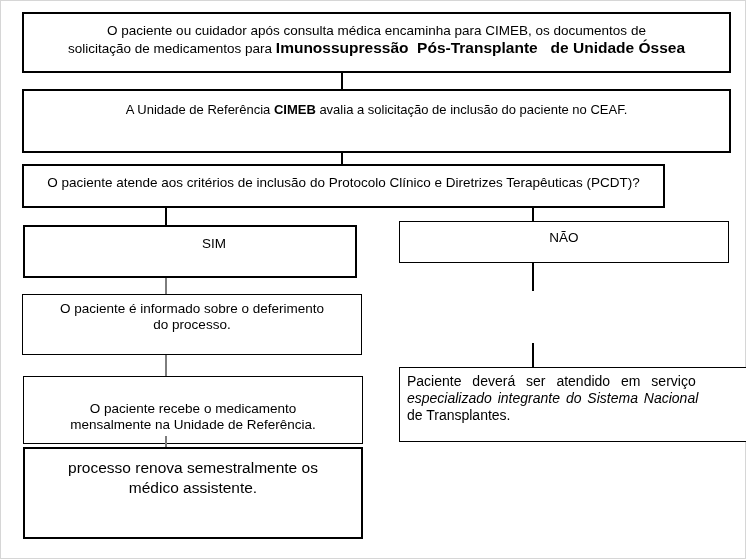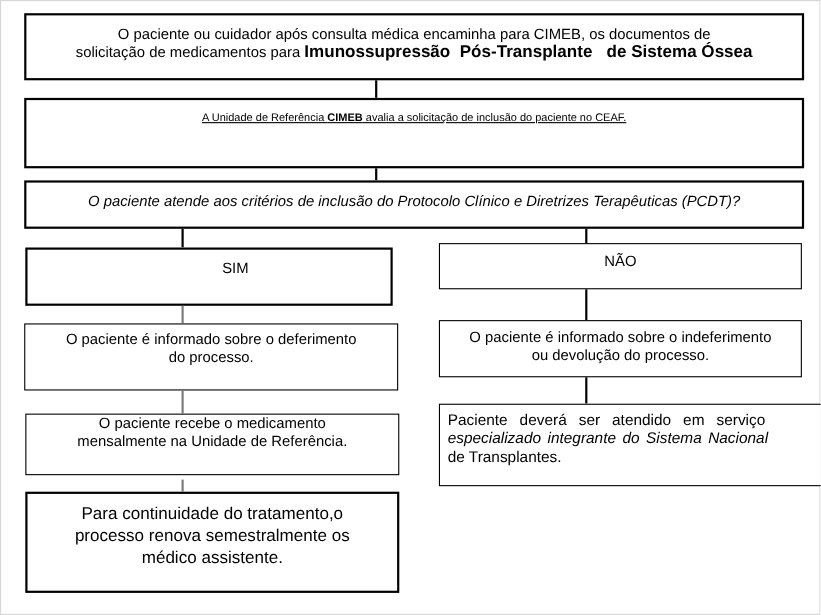--- a/index.html
+++ b/index.html
@@ -14,30 +14,30 @@
   }
   .bw2 { border-width:2px; }
   .line { white-space:nowrap; }
   .conn { position:absolute; width:2px; background:#000; }
   .conn.gray { background:#7d7d7d; width:1.5px; }
 
   
   .b-intake     { left:21px;  top:11px;  width:709px; height:61px; padding-top:8px;  font-size:13.5px; line-height:17px; }
   .b-intake .bold-title { font-weight:bold; font-size:15.5px; white-space:pre; }
   .b-intake .pre { white-space:pre; }
-  .b-evaluation { left:21px;  top:88px;  width:709px; height:64px; padding-top:11px; font-size:10px;text-decoration:underline; }
-  .b-question   { left:21px;  top:163px; width:709px; height:44px; padding-top:9px;  font-size:13.5px;font-style:italic; }
+  .b-evaluation { left:21px;  top:88px;  width:709px; height:64px; padding-top:11px; font-size:13px; }
+  .b-question   { left:21px;  top:163px; width:643px; height:44px; padding-top:9px;  font-size:13.5px; }
 
   
   .b-yes { left:22px;  top:224px; width:334px; height:53px; padding-top:9px; font-size:13.5px;padding-left:48px; }
   .b-no  { left:398px; top:220px; width:330px; height:42px; padding-top:8px; font-size:13.5px; }
 
   
   .b-deferment { left:21px; top:293px; width:340px; height:61px; padding-top:6px; font-size:13.5px; line-height:16px; }
-  .b-dispense  { left:22px; top:375px; width:340px; height:56px; padding-top:0; font-size:13.5px; line-height:16px; }
+  .b-dispense  { left:22px; top:375px; width:340px; height:68px; padding-top:24px; font-size:13.5px; line-height:16px; }
   .b-renewal   { left:22px; top:446px; width:340px; height:92px; padding-top:9px; font-size:15.5px; line-height:20px; }
 
   
   .b-indeferment { left:398px; top:290px; width:330px; height:52px; padding-top:7px; font-size:13.5px; line-height:16px; }
   .b-specialized { left:398px; top:366px; width:396px; height:75px; padding:5px 7px 0 7px; font-size:14px; line-height:17px; text-align:left; }
   .b-specialized .ws1 { word-spacing:7px; }
   .b-specialized .ws2 { word-spacing:2px;font-style:italic; }
 
   
   .c1 { left:340px; top:72px;  height:16px; }
@@ -52,21 +52,21 @@
 
   b { font-weight:bold; }
 </style>
 </head>
 <body>
 
 <div class="canvas">
 
   <div class="box bw2 b-intake">
     <div class="line">O paciente ou cuidador após consulta médica encaminha para CIMEB, os documentos de</div>
-    <div class="line"><span class="pre">solicitação de medicamentos para </span><span class="bold-title">Imunossupressão  Pós-Transplante   de Sistema Óssea</span></div>
+    <div class="line"><span class="pre">solicitação de medicamentos para </span><span class="bold-title">Imunossupressão  Pós-Transplante   de Unidade Óssea</span></div>
   </div>
 
   <div class="conn c1"></div>
 
   <div class="box bw2 b-evaluation">
     <div class="line"><span>A Unidade de Referência </span><b>CIMEB</b><span> avalia a solicitação de inclusão do paciente no CEAF.</span></div>
   </div>
 
   <div class="conn c2"></div>
 
@@ -86,40 +86,35 @@
   </div>
 
   <div class="conn gray c5"></div>
   <div class="conn c6"></div>
 
   <div class="box b-deferment">
     <div class="line">O paciente é informado sobre o deferimento</div>
     <div class="line">do processo.</div>
   </div>
 
-  <div class="box b-indeferment">
-    <div class="line">O paciente é informado sobre o indeferimento</div>
-    <div class="line">ou devolução do processo.</div>
-  </div>
 
   <div class="conn gray c7"></div>
   <div class="conn c8"></div>
 
   <div class="box b-dispense">
     <div class="line">O paciente recebe o medicamento</div>
     <div class="line">mensalmente na Unidade de Referência.</div>
   </div>
 
   <div class="box b-specialized">
     <div class="line ws1">Paciente deverá ser atendido em serviço</div>
     <div class="line ws2">especializado integrante do Sistema Nacional</div>
     <div class="line">de Transplantes.</div>
   </div>
 
   <div class="conn gray c9"></div>
 
   <div class="box bw2 b-renewal">
-    <div class="line">Para continuidade do tratamento,o</div>
     <div class="line">processo renova semestralmente os</div>
     <div class="line">médico assistente.</div>
   </div>
 
 </div>
 
 </body></html>

